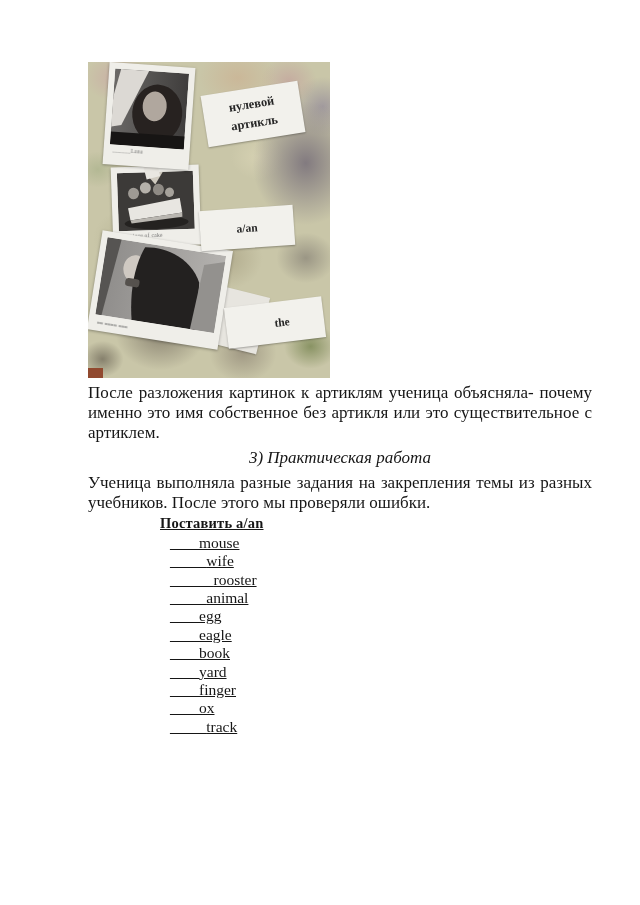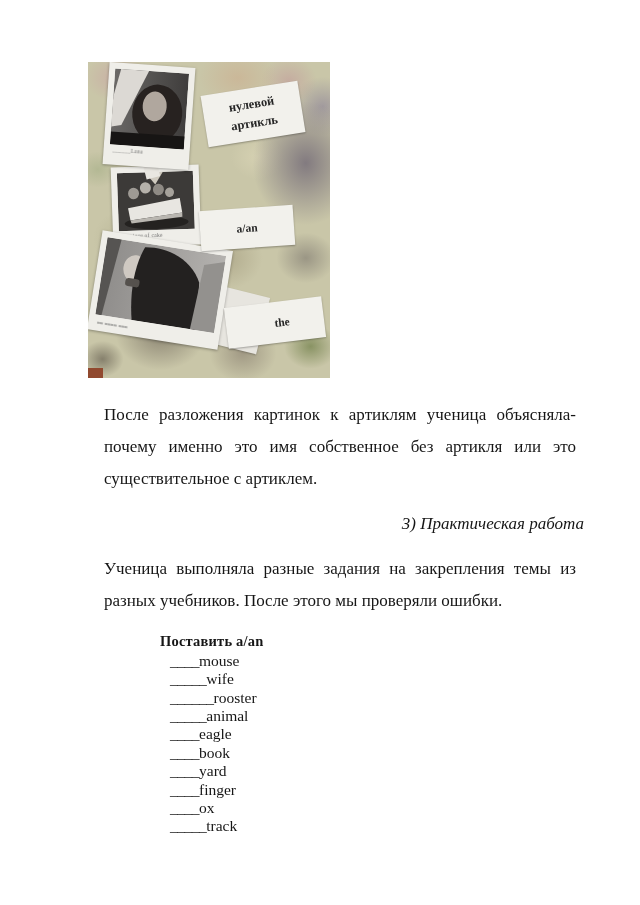--- a/index.html
+++ b/index.html
@@ -69,24 +69,24 @@
     font-weight:bold; color:#262626; z-index:5; text-align:center;
   }
   .label-zero { left:116px; top:26px;  width:98px; height:52px; transform:rotate(-9deg); font-size:12.5px; line-height:19px; }
   .label-aan  { left:112px; top:146px; width:94px; height:40px; transform:rotate(-4deg); font-size:11.5px; }
   .label-the  { left:138px; top:240px; width:84px; height:41px; transform:rotate(-7deg); font-size:11.5px; padding-left:14px; }
 
   .corner-red { position:absolute; left:0; top:306px; width:15px; height:10px; background:#91492f; z-index:6; }
 
   
   .textblock { position:absolute; left:88px; top:383px; width:504px; }
-  .para { margin:16px; font-size:17px; line-height:32px; text-align:justify; }
-  .para-italic { margin:8px; font-size:17px; line-height:25.8px; font-style:italic; text-align:right; }
+  .para { margin:0; font-size:17px; line-height:20px; text-align:justify; }
+  .para-italic { margin:2px; font-size:17px; line-height:25.8px; font-style:italic; text-align:center; }
 
-  .exercise { margin:2px 0 0 72px; }
+  .exercise { margin:2px 0 0 72px;text-decoration:underline; }
   .ex-title { font-weight:bold; font-size:14.5px; line-height:17px; margin-bottom:2px; letter-spacing:.2px; }
   .ex-row { font-size:15.5px; line-height:18.4px; white-space:nowrap; }
   .ex-row .blank { letter-spacing:-.5px;margin-left:10px; }
 </style>
 </head>
 <body>
 
 <div class="page">
 
   <div class="figure">
@@ -171,20 +171,21 @@
     <p class="para-italic">3) Практическая работа</p>
     <p class="para">Ученица выполняла разные задания на закрепления темы из разных учебников. После этого мы проверяли ошибки.</p>
 
     <div class="exercise">
       <div class="ex-title">Поставить a/an</div>
       <div>
           <div class="ex-row"><span class="blank">____</span><span class="word">mouse</span></div>
           <div class="ex-row"><span class="blank">_____</span><span class="word">wife</span></div>
           <div class="ex-row"><span class="blank">______</span><span class="word">rooster</span></div>
           <div class="ex-row"><span class="blank">_____</span><span class="word">animal</span></div>
+          <div class="ex-row"><span class="blank">____</span><span class="word">egg</span></div>
           <div class="ex-row"><span class="blank">____</span><span class="word">eagle</span></div>
           <div class="ex-row"><span class="blank">____</span><span class="word">book</span></div>
           <div class="ex-row"><span class="blank">____</span><span class="word">yard</span></div>
           <div class="ex-row"><span class="blank">____</span><span class="word">finger</span></div>
           <div class="ex-row"><span class="blank">____</span><span class="word">ox</span></div>
           <div class="ex-row"><span class="blank">_____</span><span class="word">track</span></div>
         </div>
     </div>
   </div>
 

